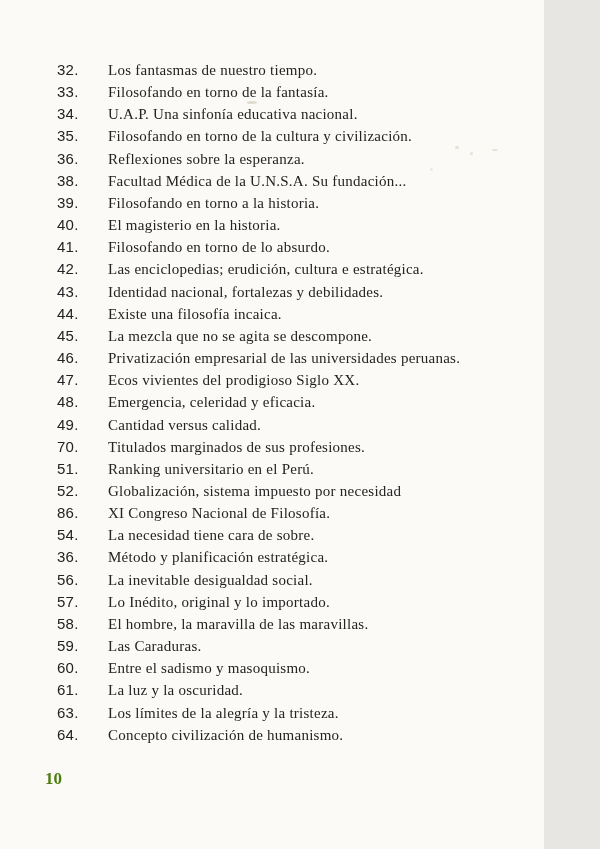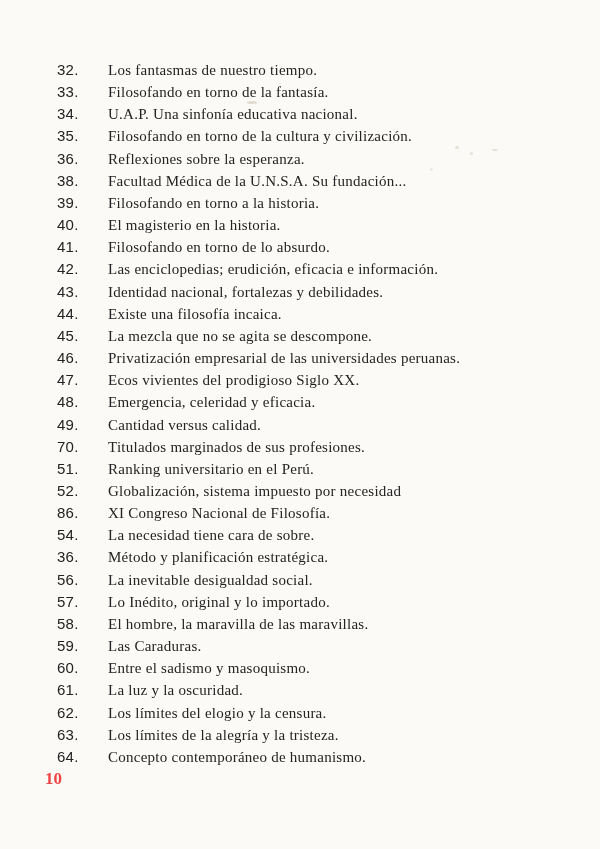--- a/index.html
+++ b/index.html
@@ -2,21 +2,21 @@
 <html><head>
 <meta charset="utf-8">
 <style>
   html, body {
     margin: 0;
     padding: 0;
     background: #e8e6e2;
   }
   .page {
     position: relative;
-    width: 600px;
+    width: 544px;
     height: 849px;
     background: #fbfaf7;
     overflow: hidden;
     font-family: "Liberation Sans", sans-serif;
     color: #232323;
   }
   .toc {
     position: absolute;
     top: 59px;
     left: 57px;
@@ -41,21 +41,21 @@
     flex: 1 1 auto;
     font-family: Liberation Serif, serif;
   }
   .folio {
     position: absolute;
     left: 45px;
     top: 769px;
     font-family: "Liberation Serif", serif;
     font-weight: bold;
     font-size: 17px;
-    color: #ef4444;
+    color: #4d7c0f;
   }
   
   .artifact {
     position: absolute;
     background: #c9c0ae;
     opacity: 0.45;
     border-radius: 50%;
   }
   .a1 { left: 247px; top: 101px; width: 10px; height: 3px; opacity: .55; }
   .a2 { left: 455px; top: 146px; width: 4px; height: 3px; }
@@ -109,21 +109,21 @@
     <span class="txt">El magisterio en la historia.</span>
   </li>
 
   <li class="row">
     <span class="num">41.</span>
     <span class="txt">Filosofando en torno de lo absurdo.</span>
   </li>
 
   <li class="row">
     <span class="num">42.</span>
-    <span class="txt">Las enciclopedias; erudición, eficacia e información.</span>
+    <span class="txt">Las enciclopedias; erudición, cultura e estratégica.</span>
   </li>
 
   <li class="row">
     <span class="num">43.</span>
     <span class="txt">Identidad nacional, fortalezas y debilidades.</span>
   </li>
 
   <li class="row">
     <span class="num">44.</span>
     <span class="txt">Existe una filosofía incaica.</span>
@@ -207,33 +207,29 @@
   <li class="row">
     <span class="num">60.</span>
     <span class="txt">Entre el sadismo y masoquismo.</span>
   </li>
 
   <li class="row">
     <span class="num">61.</span>
     <span class="txt">La luz y la oscuridad.</span>
   </li>
 
-  <li class="row">
-    <span class="num">62.</span>
-    <span class="txt">Los límites del elogio y la censura.</span>
-  </li>
 
   <li class="row">
     <span class="num">63.</span>
     <span class="txt">Los límites de la alegría y la tristeza.</span>
   </li>
 
   <li class="row">
     <span class="num">64.</span>
-    <span class="txt">Concepto contemporáneo de humanismo.</span>
+    <span class="txt">Concepto civilización de humanismo.</span>
   </li>
 </ol>
 
   <div class="folio">10</div>
 
   <div class="artifact a1"></div>
   <div class="artifact a2"></div>
   <div class="artifact a3"></div>
   <div class="artifact a4"></div>
   <div class="artifact a5"></div>

